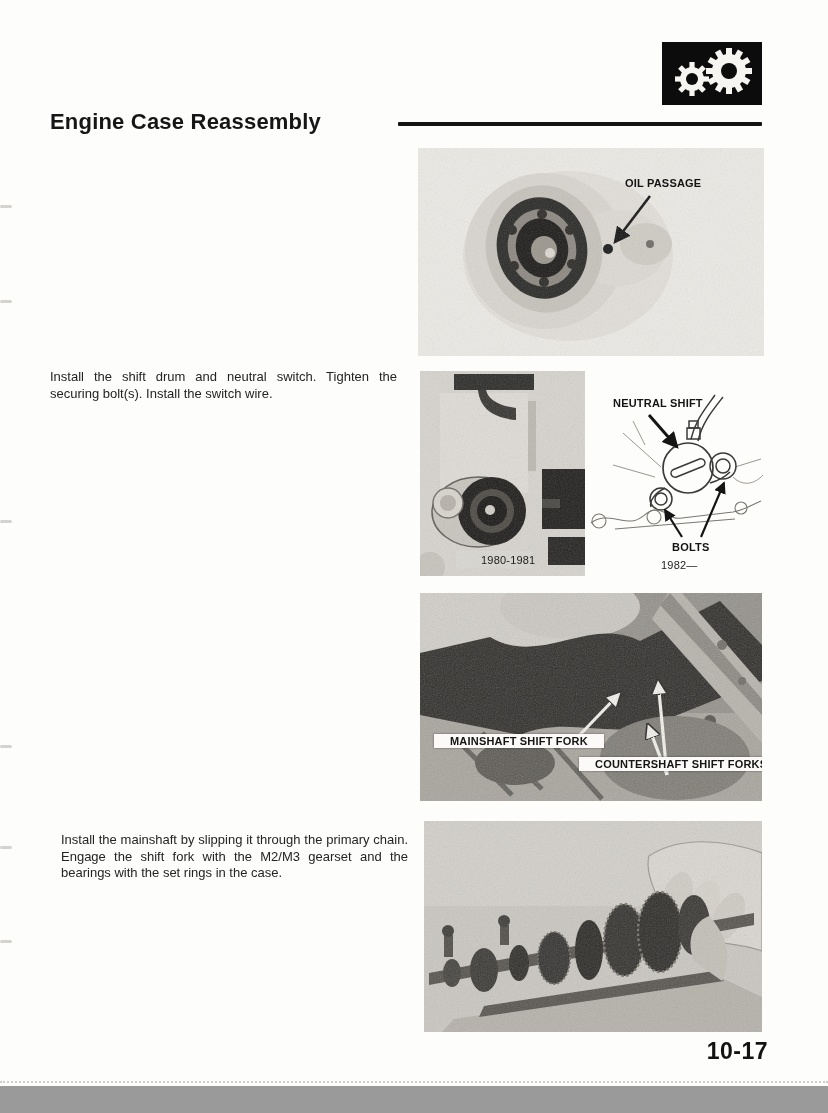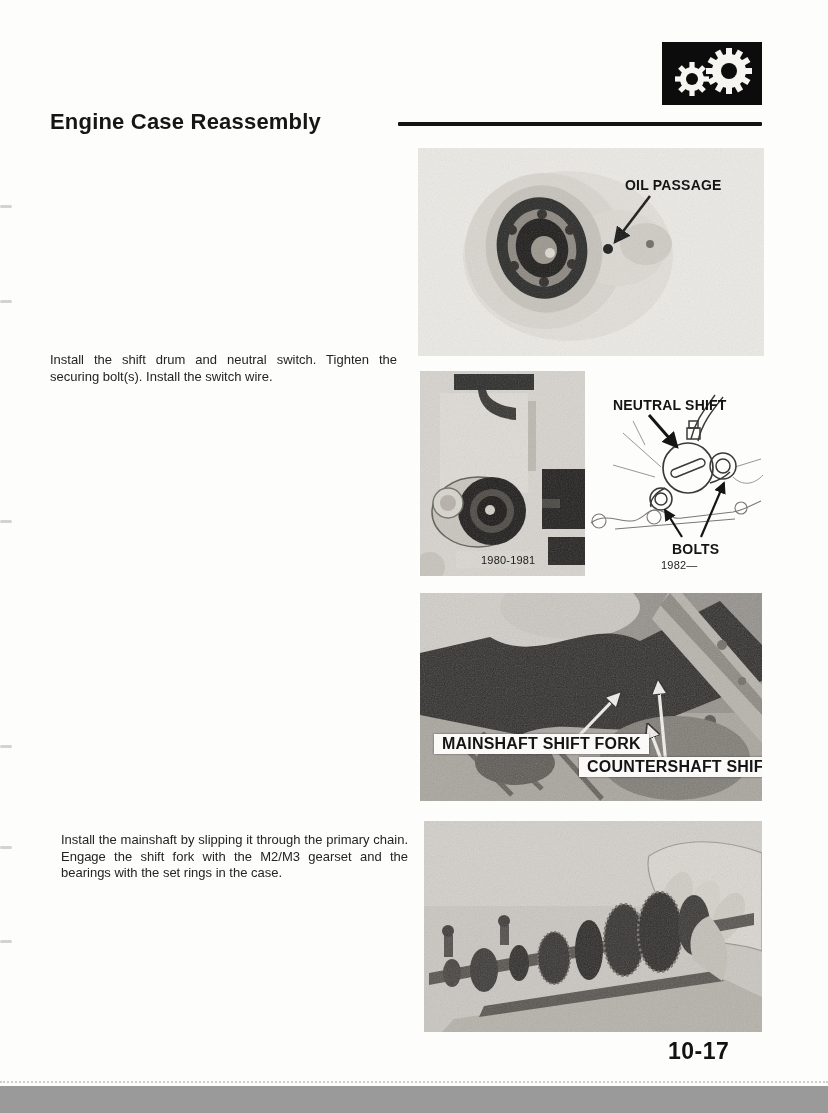--- a/index.html
+++ b/index.html
@@ -20,40 +20,40 @@
     font-size:22px;font-weight:bold;letter-spacing:.2px;color:#161616;
   }
   .title-rule{left:398px;top:122px;width:364px;height:4px;background:#141414;border-radius:1px;}
   
   .para{
     left:50px;width:347px;
     font-size:13px;line-height:16.6px;
     text-align:justify;color:#242424;
   }
   .para-1{top:149px;}
-  .para-2{top:352px;}
+  .para-2{top:369px;}
   .para-3{top:593px;}
   .para-4{top:821px;}
   
   .figure{overflow:hidden;}
   .fig-1{left:418px;top:148px;width:346px;height:208px;}
   .fig-2{left:420px;top:371px;width:344px;height:205px;}
   .fig-3{left:420px;top:593px;width:342px;height:208px;}
   .fig-4{left:424px;top:821px;width:338px;height:211px;}
   .fig-label{
     position:absolute;
-    font-size:14px;font-weight:bold;color:#141414;
+    font-size:11px;font-weight:bold;color:#141414;
     white-space:nowrap;letter-spacing:.2px;
   }
-  .boxed{background:#fbfaf8;padding:1px 8px;box-shadow:0 0 2px rgba(0,0,0,.45);font-size:16px;}
+  .boxed{background:#fbfaf8;padding:1px 16px;box-shadow:0 0 2px rgba(0,0,0,.45);font-size:11px;}
   .caption{font-size:11px;font-weight:normal;color:#1c1c1c;}
   
   .page-number{
     left:668px;top:1038px;width:100px;
-    font-size:23px;font-weight:bold;color:#131313;text-align:left;letter-spacing:.5px;
+    font-size:23px;font-weight:bold;color:#131313;text-align:right;letter-spacing:.5px;
   }
   .bottom-artifact{
     left:0;top:1081px;width:828px;height:0;
     border-top:2px dotted #a8a8a4;opacity:.55;
   }
   .margin-mark{width:12px;height:3px;background:#b9b7b2;border-radius:2px;opacity:.6;}
   svg{display:block;}
 </style>
 </head>
 <body>

